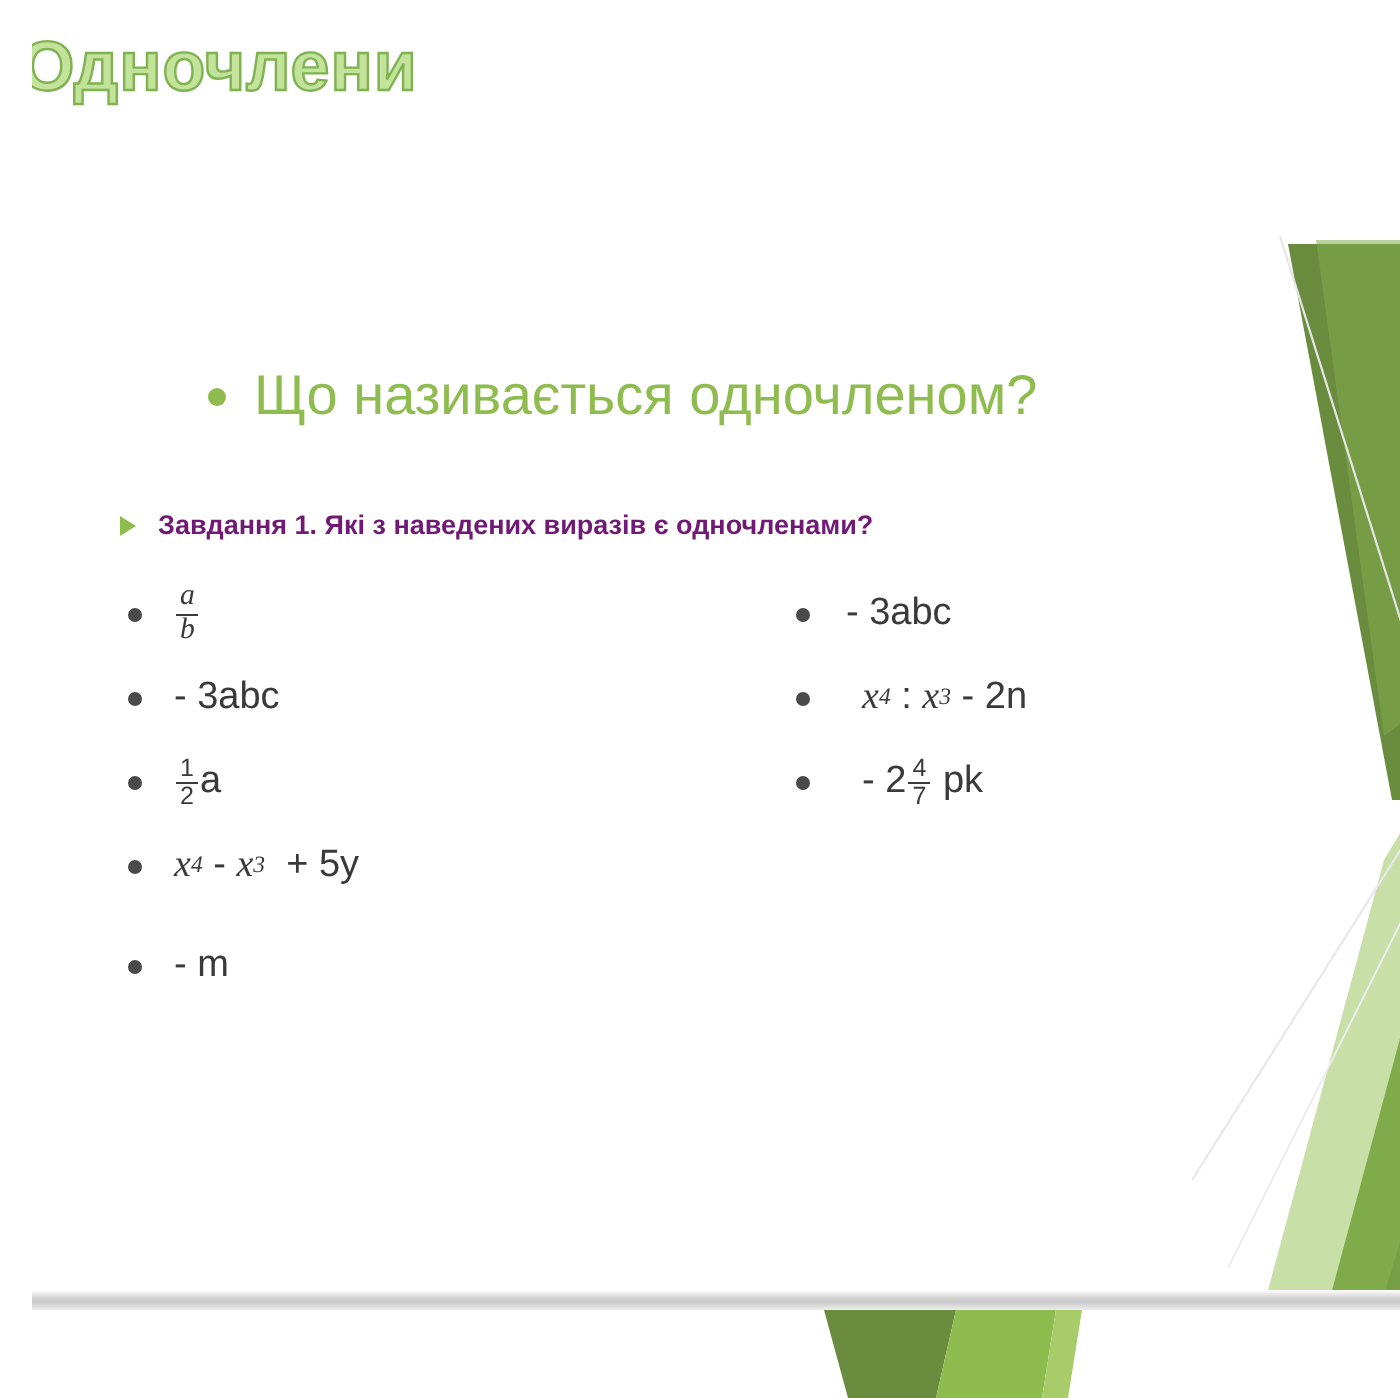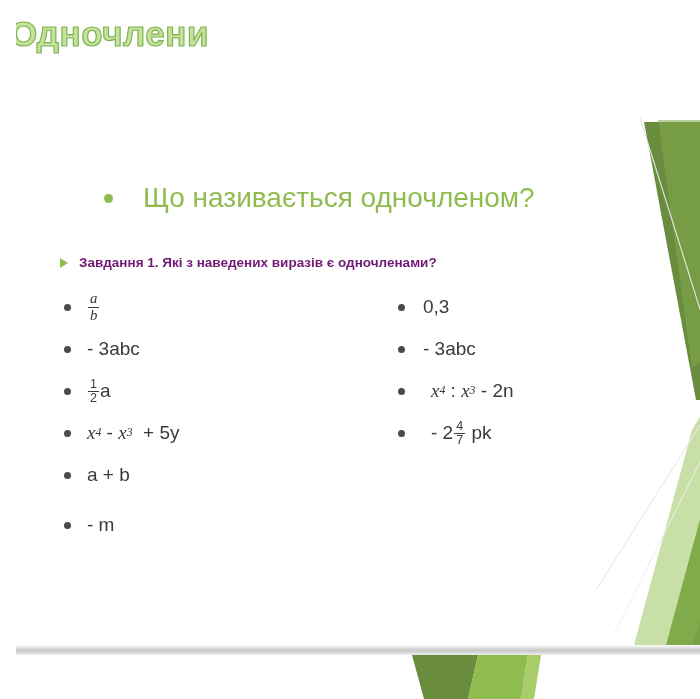--- a/index.html
+++ b/index.html
@@ -76,21 +76,20 @@
     height: 9px;
     border-radius: 50%;
     background: #8fbc4e;
     flex: 0 0 auto;
   }
   #main-heading .txt {
     font-size: 28px;
     color: #8fbc4e;
     white-space: nowrap;
     font-family: "Liberation Sans", sans-serif;
-    margin-left: 16px;
   }
 
   
   #task-line {
     position: absolute;
     left: 44px;
     top: 255px;
     display: flex;
     align-items: center;
     gap: 11px;
@@ -257,38 +256,30 @@
           <span>&nbsp;</span>
             <span>-</span>
             <span>&nbsp;</span>
           <span class="italic">x</span>
             <span class="sup italic">3</span>
           <span>&nbsp;&nbsp;</span>
             <span>+ 5y</span>
         </span>
       </div>
 
-      <div class="expr-item">
-        <span class="bullet"></span>
-        <span class="expr">a + b</span>
-      </div>
 
       <div class="expr-item" style="margin-top:8px;">
         <span class="bullet"></span>
         <span class="expr">- m</span>
       </div>
 
     </div>
 
     <div id="col-right" class="col">
 
-      <div class="expr-item">
-        <span class="bullet"></span>
-        <span class="expr">0,3</span>
-      </div>
 
       <div class="expr-item">
         <span class="bullet"></span>
         <span class="expr">- 3abc</span>
       </div>
 
       <div class="expr-item indent">
         <span class="bullet"></span>
         <span class="expr">
           <span class="italic">x</span>

